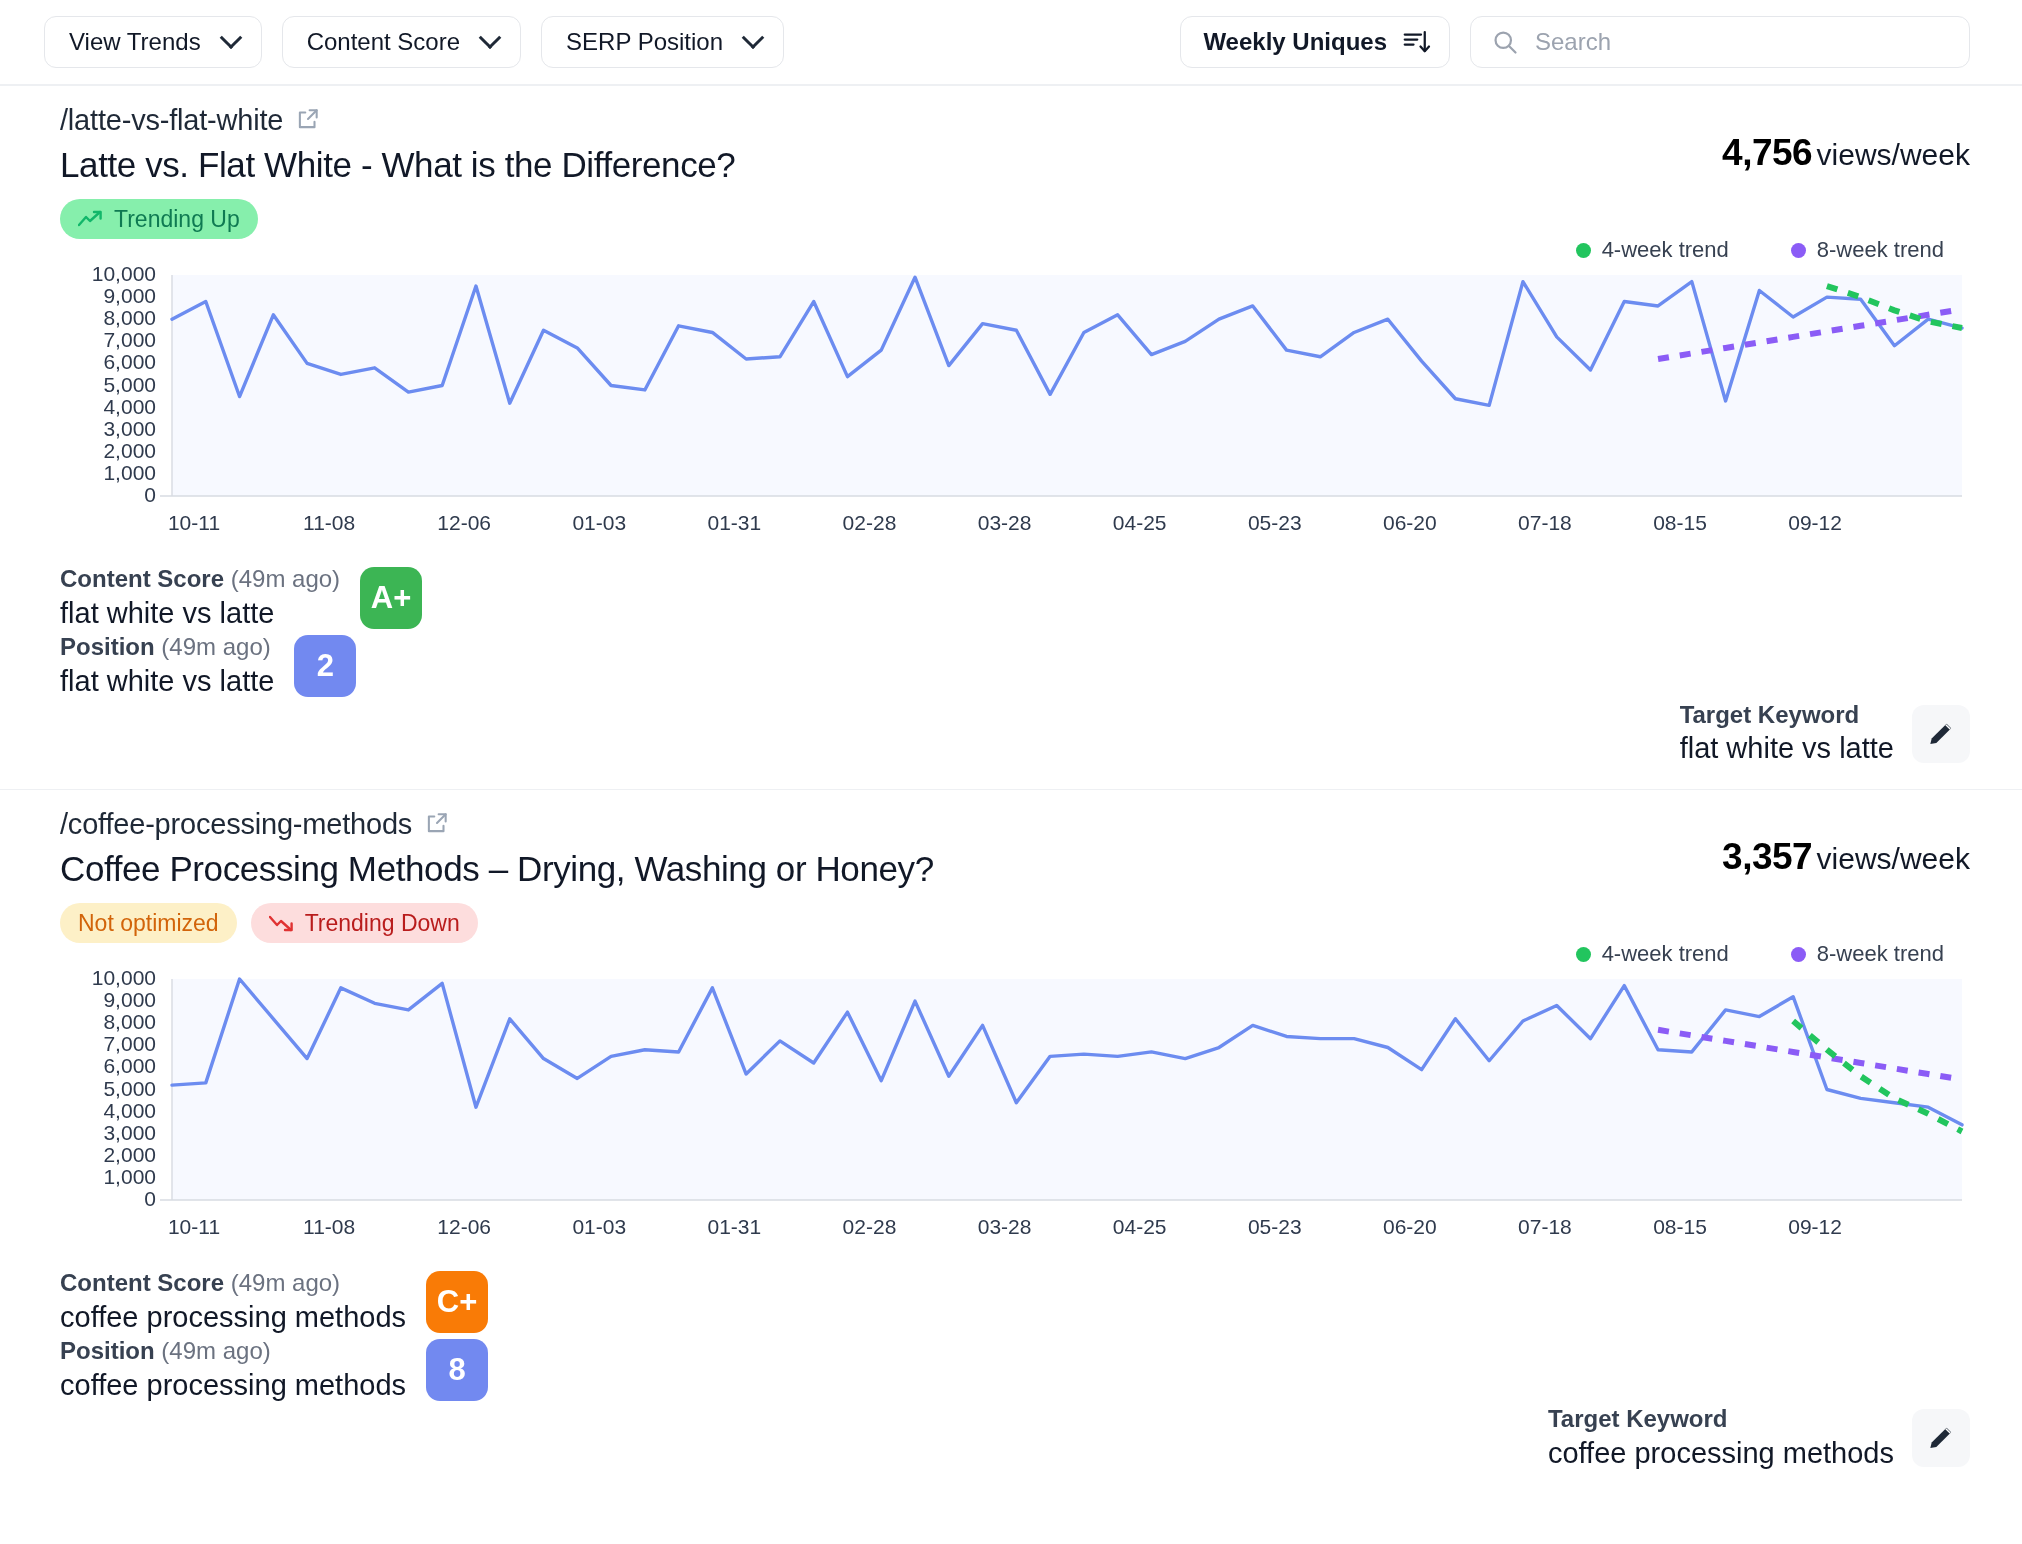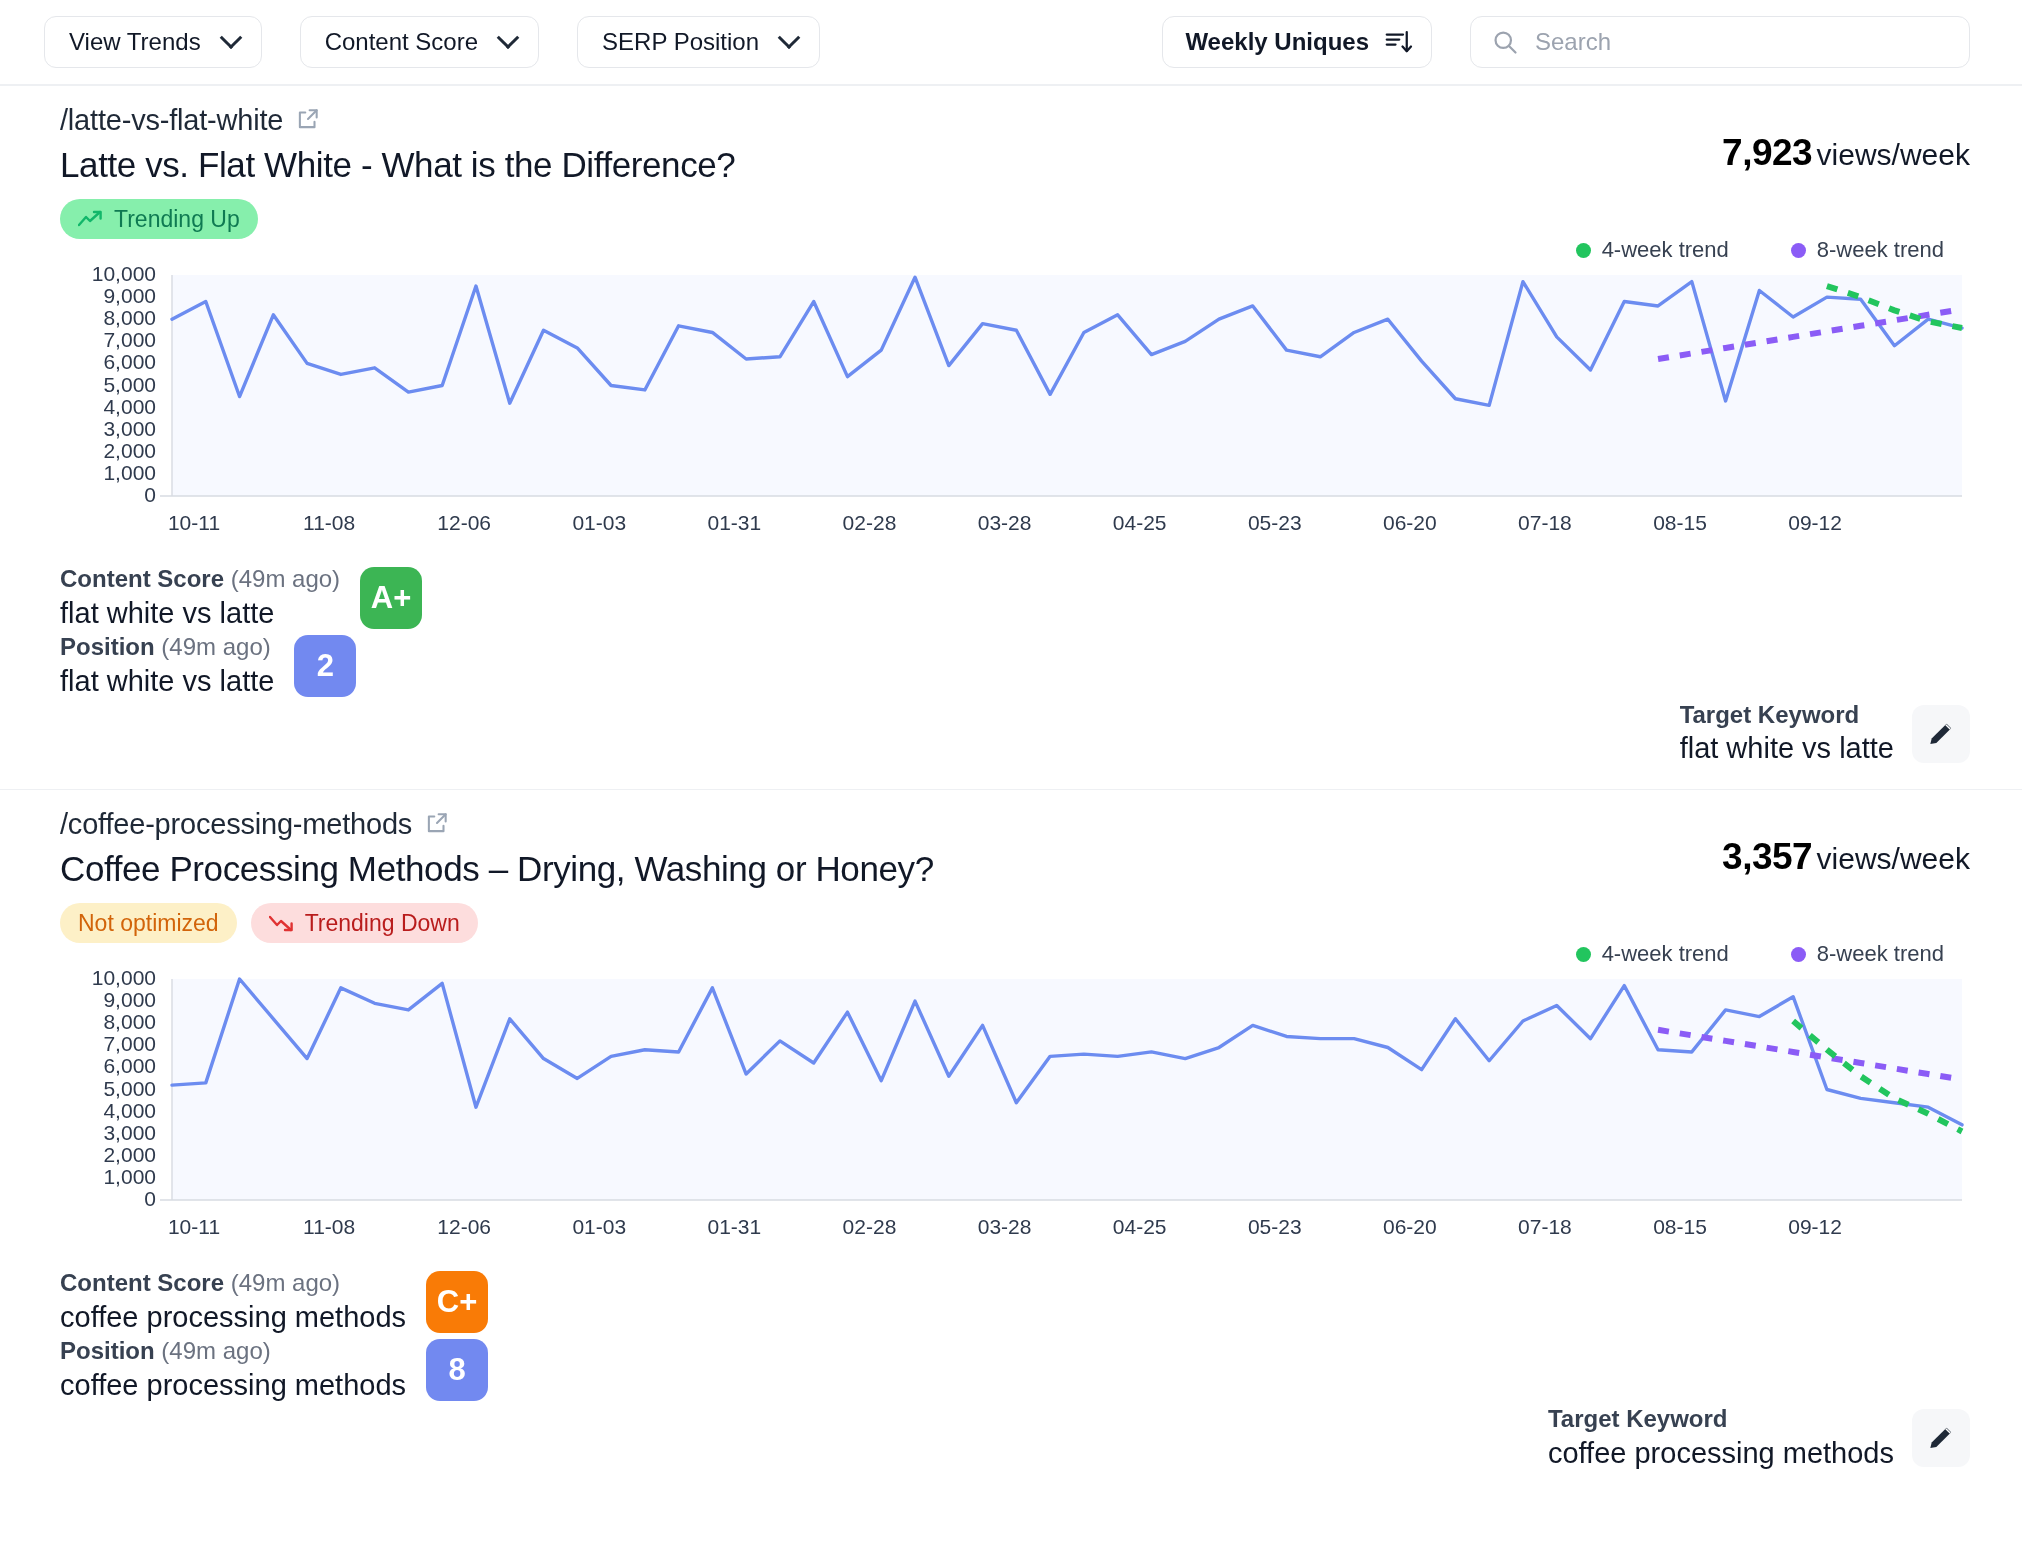--- a/index.html
+++ b/index.html
@@ -10,21 +10,21 @@
     font-family: "Liberation Sans", sans-serif;
     color: #111827;
     overflow: hidden;
   }
 
   
   .toolbar {
     height: 84px;
     display: flex;
     align-items: center;
-    gap: 38px;
+    gap: 20px;
     padding: 0 52px 0 44px;
     background: #ffffff;
   }
   .dropdown {
     height: 52px;
     display: flex;
     align-items: center;
     gap: 22px;
     padding: 0 22px 0 24px;
     border: 1.5px solid #e5e7eb;
@@ -234,21 +234,21 @@
             <svg width="26" height="18" viewBox="0 0 26 18">
               <path d="M1 15 L8 7 L12 11 L22 2" fill="none" stroke="#12b76a" stroke-width="2.4" stroke-linecap="round" stroke-linejoin="round"></path>
               <path d="M16 2 H22.6 V8.6" fill="none" stroke="#12b76a" stroke-width="2.4" stroke-linecap="round" stroke-linejoin="round"></path>
             </svg>
             <span>Trending Up</span>
           </span>
         </div>
       </div>
 
       <div class="views">
-        <span class="views-num">7,923</span>
+        <span class="views-num">4,756</span>
         <span class="views-lbl">views/week</span>
       </div>
     </div>
 
     <div class="chart-wrap">
       <div class="legend">
         <span class="legend-item">
           <span class="dot dot-green"></span>
           <span>4-week trend</span>
         </span>

